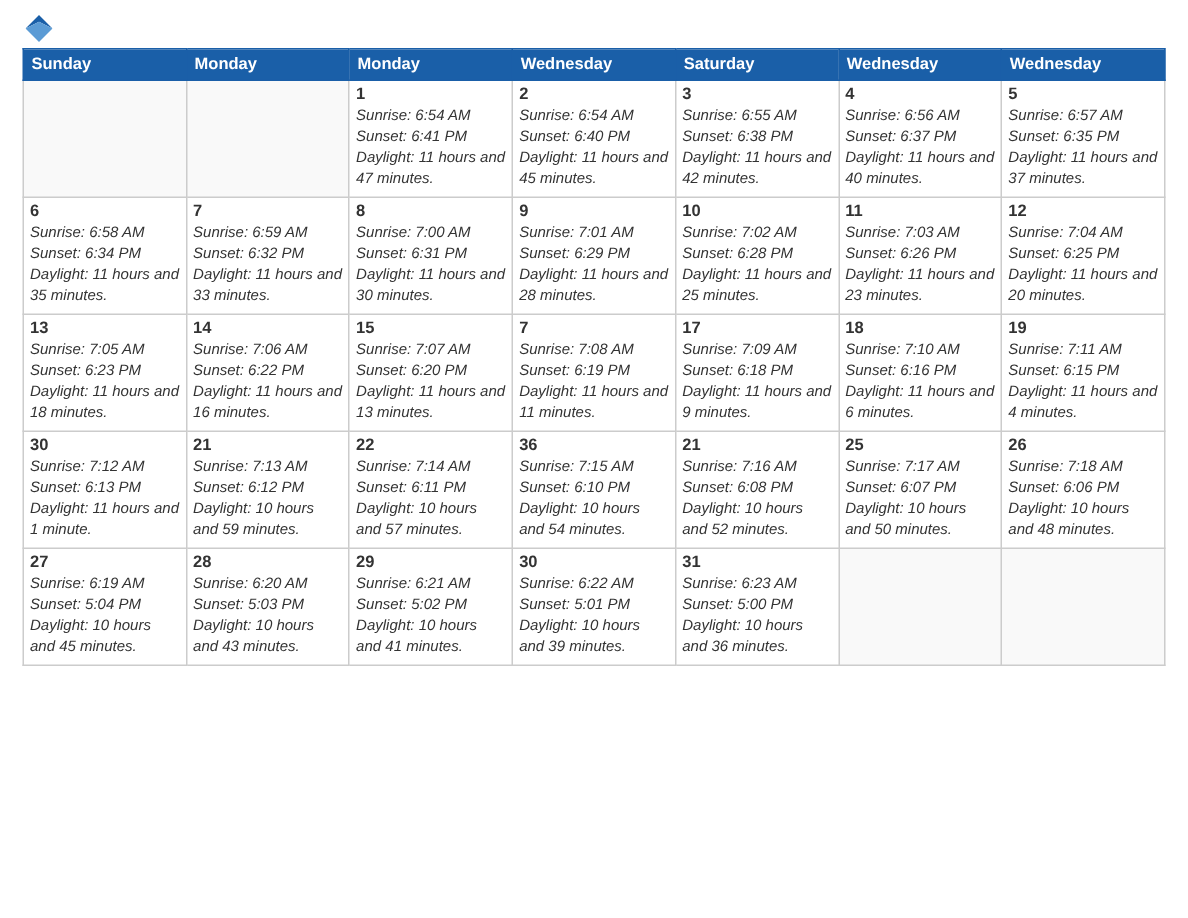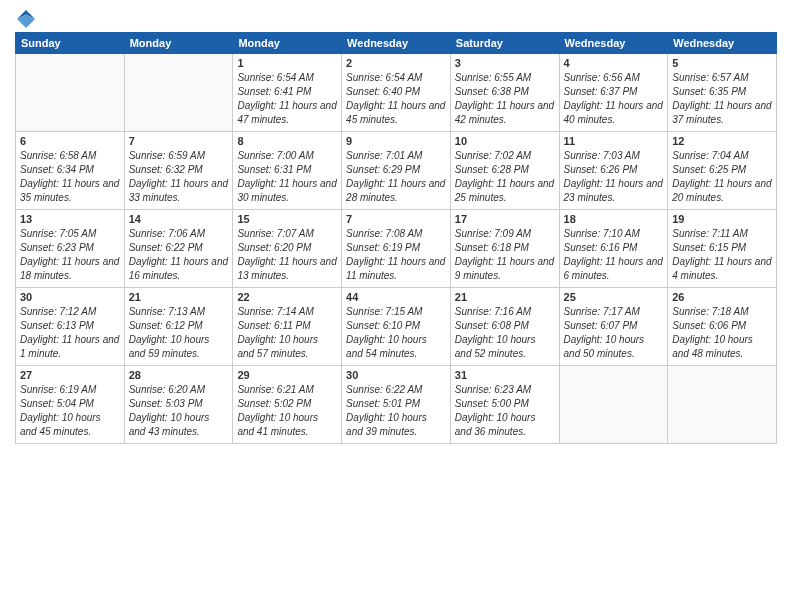--- a/index.html
+++ b/index.html
@@ -218,21 +218,21 @@
           </td>
           <td>
             <span class="day-number">21</span>
             <div class="day-info">Sunrise: 7:13 AM<br>Sunset: 6:12 PM<br>Daylight: 10 hours and 59 minutes.</div>
           </td>
           <td>
             <span class="day-number">22</span>
             <div class="day-info">Sunrise: 7:14 AM<br>Sunset: 6:11 PM<br>Daylight: 10 hours and 57 minutes.</div>
           </td>
           <td>
-            <span class="day-number">44</span>
+            <span class="day-number">36</span>
             <div class="day-info">Sunrise: 7:15 AM<br>Sunset: 6:10 PM<br>Daylight: 10 hours and 54 minutes.</div>
           </td>
           <td>
             <span class="day-number">21</span>
             <div class="day-info">Sunrise: 7:16 AM<br>Sunset: 6:08 PM<br>Daylight: 10 hours and 52 minutes.</div>
           </td>
           <td>
             <span class="day-number">25</span>
             <div class="day-info">Sunrise: 7:17 AM<br>Sunset: 6:07 PM<br>Daylight: 10 hours and 50 minutes.</div>
           </td>

